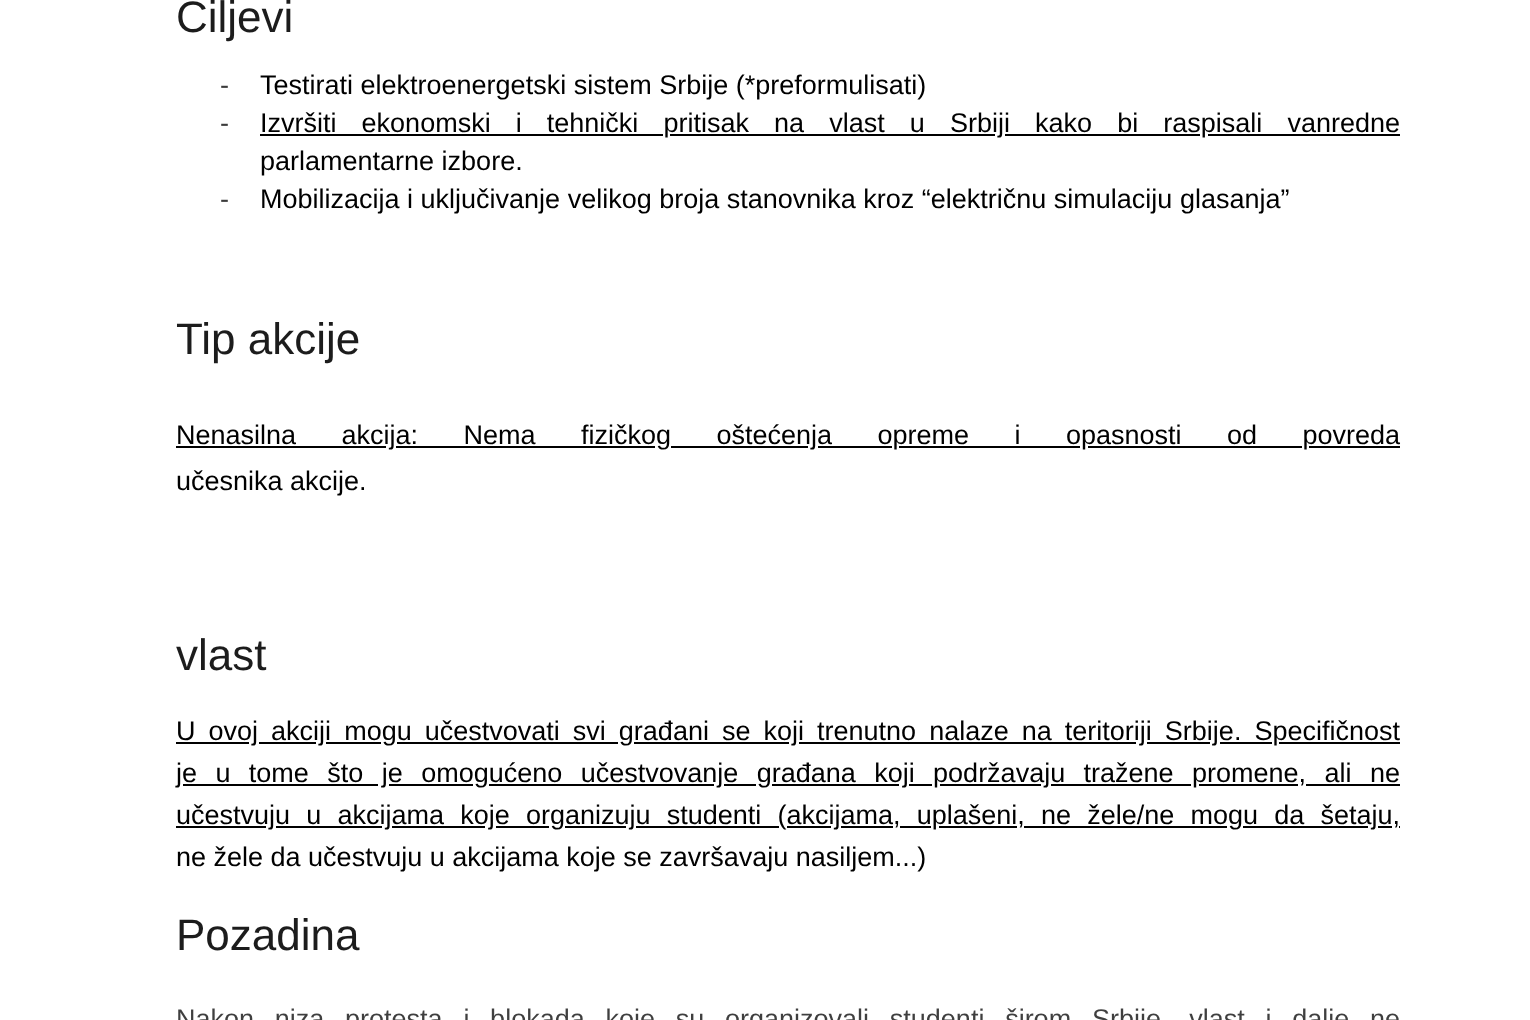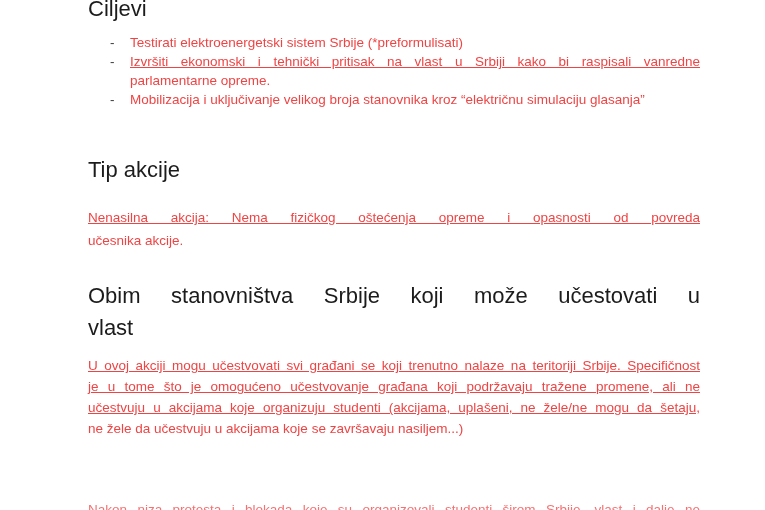--- a/index.html
+++ b/index.html
@@ -20,21 +20,21 @@
     margin: 0;
     font-size: 22px; line-height: 32px;
     font-weight: 400;
     color: #1c1c1c;
     white-space: nowrap;
   }
   .h1.just { white-space: normal; text-align: justify; text-align-last: justify; }
   .tline {
     position: absolute; left: 0; width: 612px;
     font-size: 13.5px; line-height: 21px;
-    color: #ef4444;
+    color: #000000;
     white-space: nowrap;
   }
   .tline.just { white-space: normal; text-align: justify; text-align-last: justify; text-decoration: underline; }
   .li-text { left: 42px; width: 570px; }
   .marker {
     position: absolute; left: 22px; width: 14px;
     font-size: 13.5px; line-height: 19px;
     color: #3b3b3b;
     text-align: left;
   }
@@ -46,39 +46,39 @@
 <div class="doc">
 
   <h1 class="h1" style="top:-7px">Ciljevi</h1>
 
   <div class="list">
     <span class="marker" style="top:33px">-</span>
     <div class="tline li-text" style="top:33px">Testirati elektroenergetski sistem Srbije (*preformulisati)</div>
 
     <span class="marker" style="top:52px">-</span>
     <div class="tline li-text just" style="top:52px">Izvršiti ekonomski i tehnički pritisak na vlast u Srbiji kako bi raspisali vanredne</div>
-    <div class="tline li-text" style="top:71px">parlamentarne opreme.</div>
+    <div class="tline li-text" style="top:71px">parlamentarne izbore.</div>
 
     <span class="marker" style="top:90px">-</span>
     <div class="tline li-text" style="top:90px">Mobilizacija i uključivanje velikog broja stanovnika kroz “električnu simulaciju glasanja”</div>
   </div>
 
   <h1 class="h1" style="top:154px">Tip akcije</h1>
 
   <div>
     <div class="tline just" style="top:207px">Nenasilna akcija: Nema fizičkog oštećenja opreme i opasnosti od povreda</div>
     <div class="tline" style="top:230px">učesnika akcije.</div>
   </div>
 
-  <h1 class="h1 just" style="top:280px">Obim stanovništva Srbije koji može učestovati u</h1>
   <h1 class="h1" style="top:312px">vlast</h1>
 
   <div>
     <div class="tline just" style="top:355px">U ovoj akciji mogu učestvovati svi građani se koji trenutno nalaze na teritoriji Srbije. Specifičnost</div>
     <div class="tline just" style="top:376px">je u tome što je omogućeno učestvovanje građana koji podržavaju tražene promene, ali ne</div>
     <div class="tline just" style="top:397px">učestvuju u akcijama koje organizuju studenti (akcijama, uplašeni, ne žele/ne mogu da šetaju,</div>
     <div class="tline" style="top:418px">ne žele da učestvuju u akcijama koje se završavaju nasiljem...)</div>
   </div>
 
+  <h1 class="h1" style="top:452px">Pozadina</h1>
 
   <div class="tline just" style="top:499px; opacity:0.75">Nakon niza protesta i blokada koje su organizovali studenti širom Srbije, vlast i dalje ne</div>
 
 </div>
 
 </body></html>

